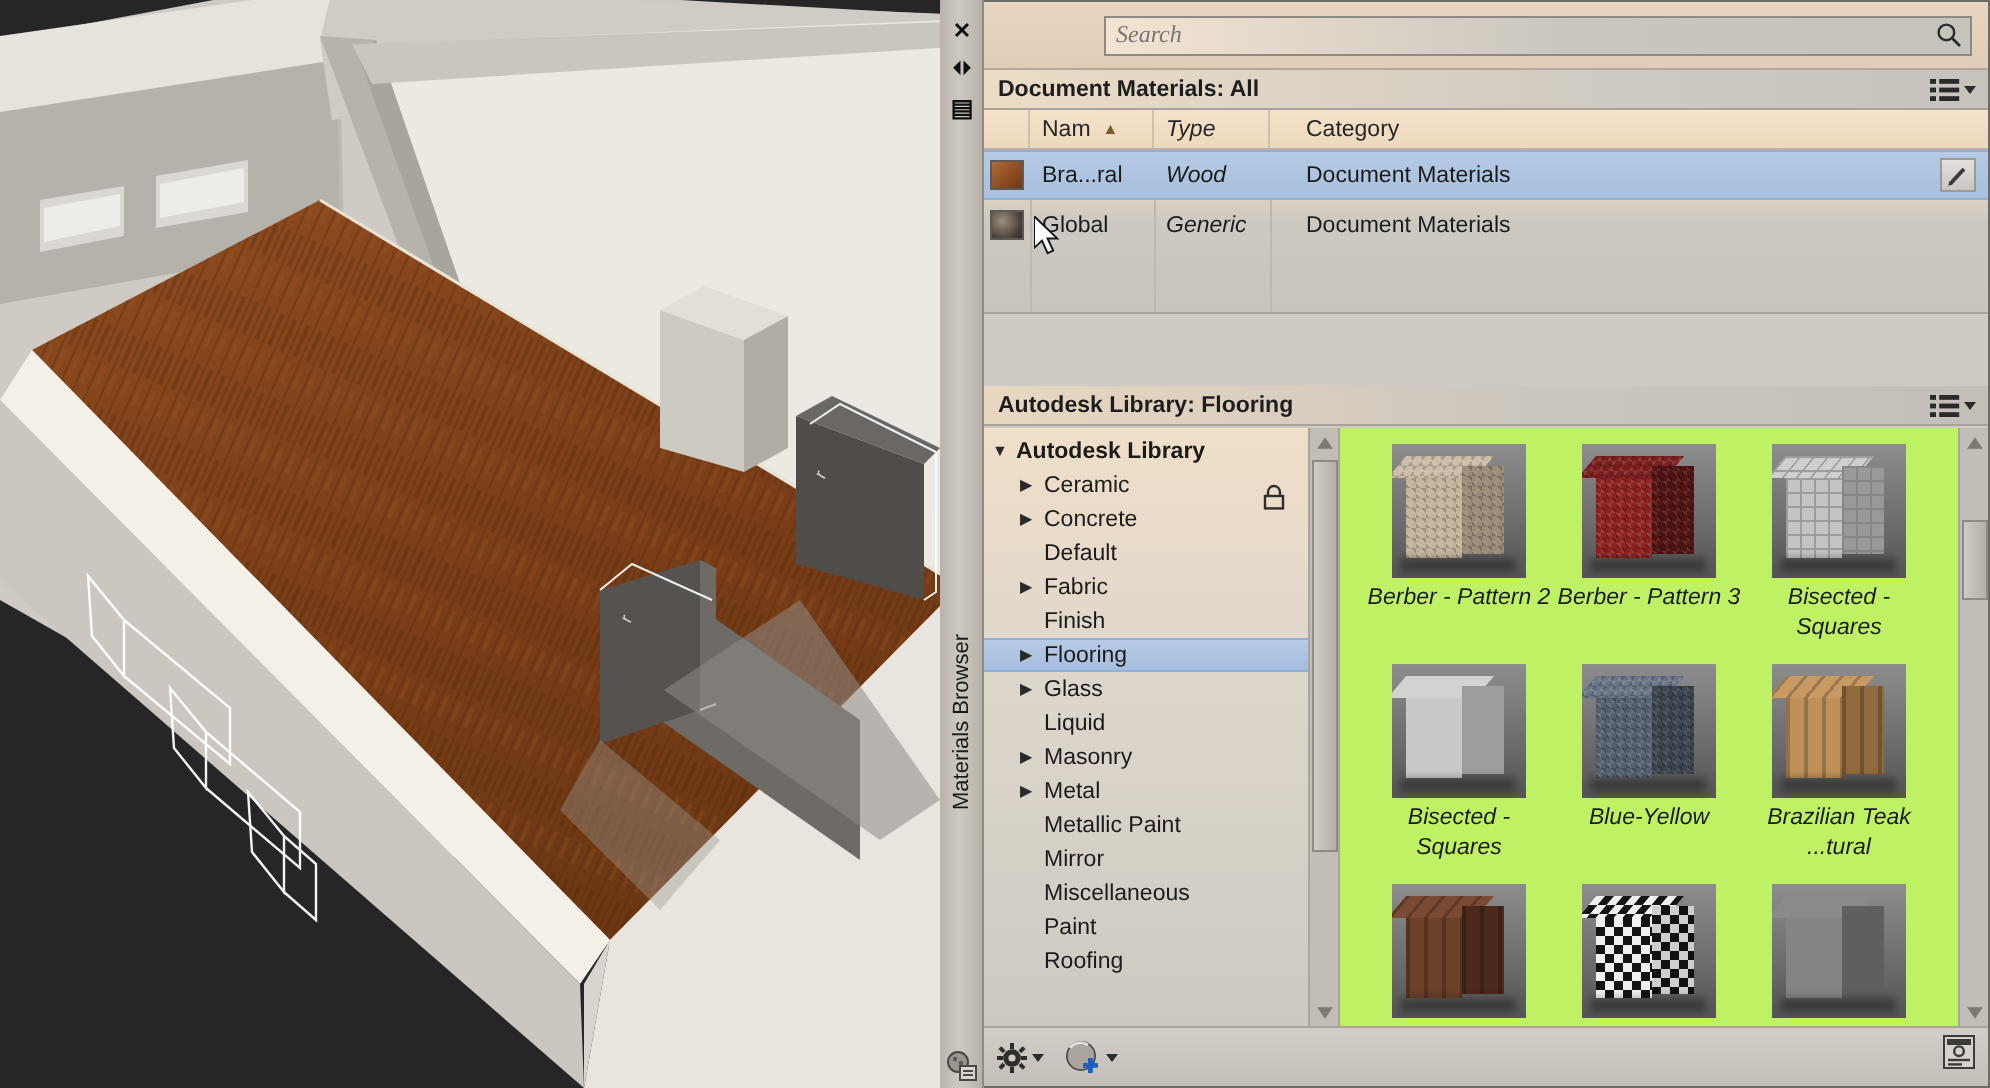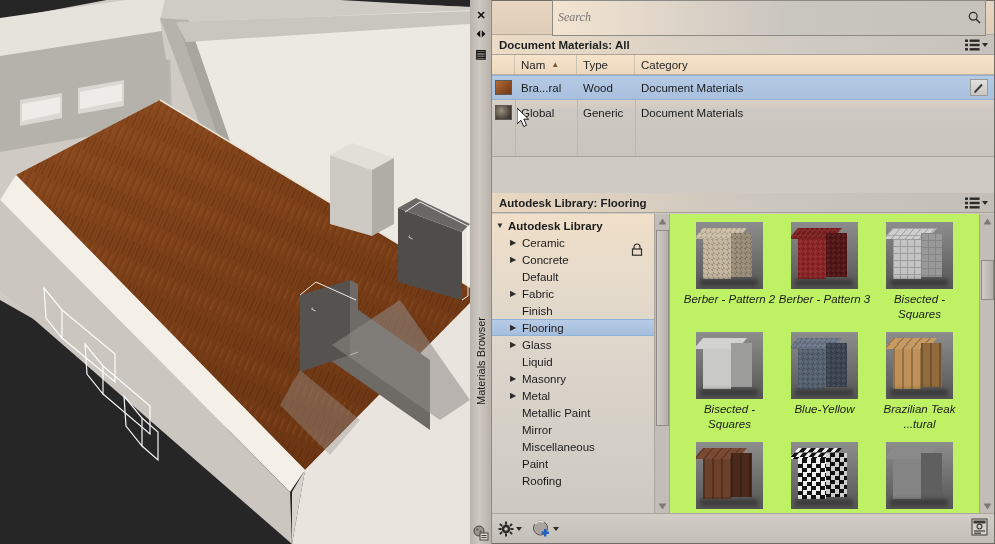--- a/index.html
+++ b/index.html
@@ -28,21 +28,21 @@
                     white-space:nowrap; }
   #vstrip .vicon { position:absolute; left:3px; bottom:3px; width:16px; height:16px; }
 
   #pbody { position:absolute; left:22px; top:0; right:0; bottom:0;
            border:1px solid #6f6b65; border-left:none; background:#cfcbc4; }
 
   
   #searchRow { height:34px; background:linear-gradient(to bottom,#e8d6c2,#e0cdb7);
                border-bottom:1px solid #b3a899; display:flex; align-items:center;
                padding:0 8px 0 60px; }
-  #searchBox { position:relative; flex:1; height:36px;
+  #searchBox { position:relative; flex:1; height:20px;
                background:linear-gradient(to right,#f3e4d1,#c9c5bf 55%,#c6c2bc);
                border:1px solid #8e8a84; display:flex; align-items:center; }
   #searchBox input { flex:1; border:none; outline:none; background:transparent;
                      font-family:"Liberation Serif", serif; font-style:italic;
                      font-size:12px; color:#4a4a4a; padding-left:5px; }
   #searchBox .sicon { width:22px; height:18px; display:flex; align-items:center;
                       justify-content:center; }
 
   
   .secHdr { height:20px; display:flex; align-items:center; justify-content:space-between;
@@ -55,22 +55,22 @@
   
   #docTable { height:102px; background:linear-gradient(to bottom,#f3ddc0,#efdcc4 30%,#cdc9c2 55%,#c9c5be);
               position:relative; overflow:hidden; border-bottom:1px solid #a9a39b; }
   #docHead { display:flex; height:20px; font-size:11.5px; color:#262626;
              background:linear-gradient(to bottom,#f6e3ca,#ecd8bd);
              border-bottom:1px solid #bdb2a2; }
   #docHead div { display:flex; align-items:center; padding-left:6px;
                  border-right:1px solid #ccc2b2; }
   .cSwatch { width:23px; }
   .cName   { width:62px; }
-  .cType   { width:58px; }
-  .cCat    { flex:1; border-right:none !important; }
+  .cType   { width:58px;font-style:italic; }
+  .cCat    { flex:1; border-right:none !important;margin-left:12px; }
   .mrow { display:flex; height:25px; font-size:11.5px; color:#1b1b1b;
           align-items:center; cursor:pointer; position:relative; }
   .mrow.sel { background:linear-gradient(to bottom,#b5cae4,#a8c0de);
               border-top:1px solid #8fb0d4; border-bottom:1px solid #8fb0d4; }
   .mrow > div { display:flex; align-items:center; padding-left:6px; height:100%; }
   .mrow .cSwatch { padding-left:0; justify-content:center; }
   .sw { width:17px; height:15px; border:1px solid #5d5a55; }
   .pencil { position:absolute; right:6px; top:3px; width:18px; height:17px;
             background:linear-gradient(to bottom,#e3e1dd,#c8c6c2);
             border:1px solid #9c9a95; display:flex; align-items:center;

